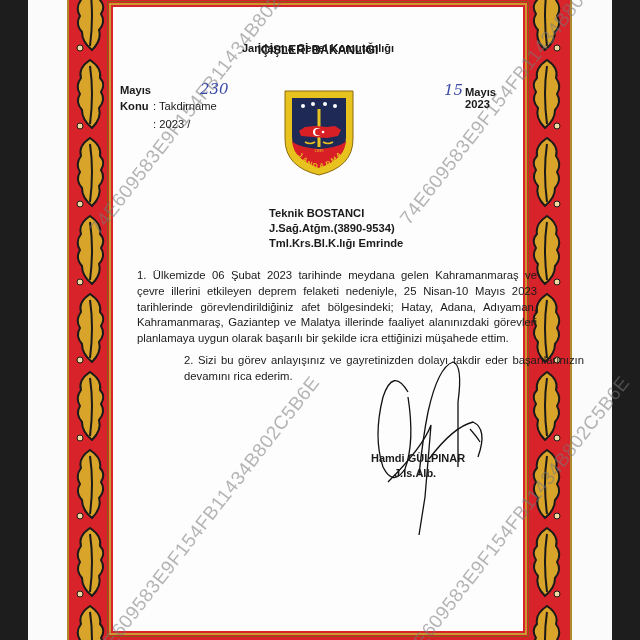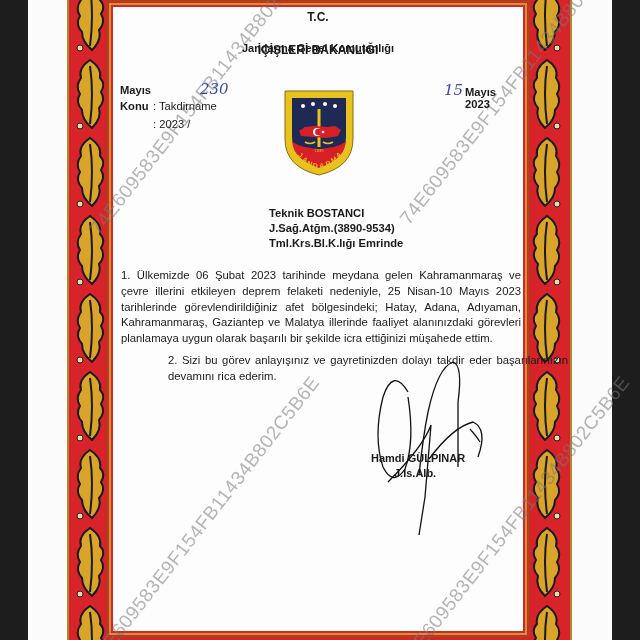--- a/index.html
+++ b/index.html
@@ -10,21 +10,21 @@
   .frame { position:absolute; left:67px; top:-2px; width:505px; height:650px; background:#d8232a; box-shadow: inset 0 0 0 2px #b08a2a; }
   .leaf-col { position:absolute; top:0; width:46px; height:640px; overflow:hidden; }
   .leaf-col.left { left:67px; }
   .leaf-col.right { left:524px; }
   .leaf { position:absolute; left:5px; width:36px; height:74px; }
   .page { position:absolute; left:113px; top:7px; width:410px; height:624px; background:#fdfdfd; outline:2px solid #c99a2e; outline-offset:2px; box-shadow:0 0 0 5px #d8232a, 0 0 0 6px #8a5a12; }
   .watermark { position:absolute; font-size:19px; color:rgba(120,120,120,0.55); font-family:"Liberation Sans", sans-serif; white-space:nowrap; transform-origin:left bottom; letter-spacing:0.5px; }
   .hdr { position:absolute; left:0; width:410px; text-align:center; font-weight:bold; color:#1a1a1a; }
   .t { position:absolute; color:#1a1a1a; font-size:11.2px; }
   .b { font-weight:bold; }
-  .para { position:absolute; left:8px; width:400px; font-size:11.3px; line-height:15.8px; color:#1a1a1a; text-align:justify; }
+  .para { position:absolute; left:24px; width:400px; font-size:11.3px; line-height:15.8px; color:#1a1a1a; text-align:justify; }
   .hand { position:absolute; font-family:"DejaVu Serif", serif; font-style:italic; color:#3b4aa8; }
 </style>
 </head>
 <body>
 
 <div class="bar-left"></div>
 <div class="bar-right"></div>
 <div class="paper"></div>
 
 <div class="frame"></div>
@@ -124,21 +124,20 @@
   </svg></div>
   </div>
 
 <div class="page">
 
   <div class="watermark" style="left:-10px; top:210px; transform:rotate(-52deg);">74E609583E9F154FB11434B802C5B6E</div>
   <div class="watermark" style="left:300px; top:200px; transform:rotate(-52deg);">74E609583E9F154FB11434B802C5B6E</div>
   <div class="watermark" style="left:-10px; top:640px; transform:rotate(-52deg);">74E609583E9F154FB11434B802C5B6E</div>
   <div class="watermark" style="left:300px; top:640px; transform:rotate(-52deg);">74E609583E9F154FB11434B802C5B6E</div>
 
-  <div class="hdr" style="top:3px; font-size:12px;">T.C.</div>
   <div class="hdr" style="top:36px; font-size:12px;">İÇİŞLERİ BAKANLIĞI</div>
   <div class="hdr" style="top:35px; font-size:11px;">Jandarma Genel Komutanlığı</div>
 
   <div class="t b" style="left:7px; top:77px;">Mayıs</div>
   <div class="t" style="left:40px; top:77px;margin-top:34px;">: 2023 /</div>
   <div class="hand" style="left:87px; top:73px; font-size:15px;font-style:italic;">230</div>
   <div class="t b" style="left:7px; top:93px;text-align:right;">Konu</div>
   <div class="t" style="left:40px; top:93px;">: Takdirname</div>
 
   <div class="hand" style="left:331px; top:74px; font-size:15px;">15</div>

